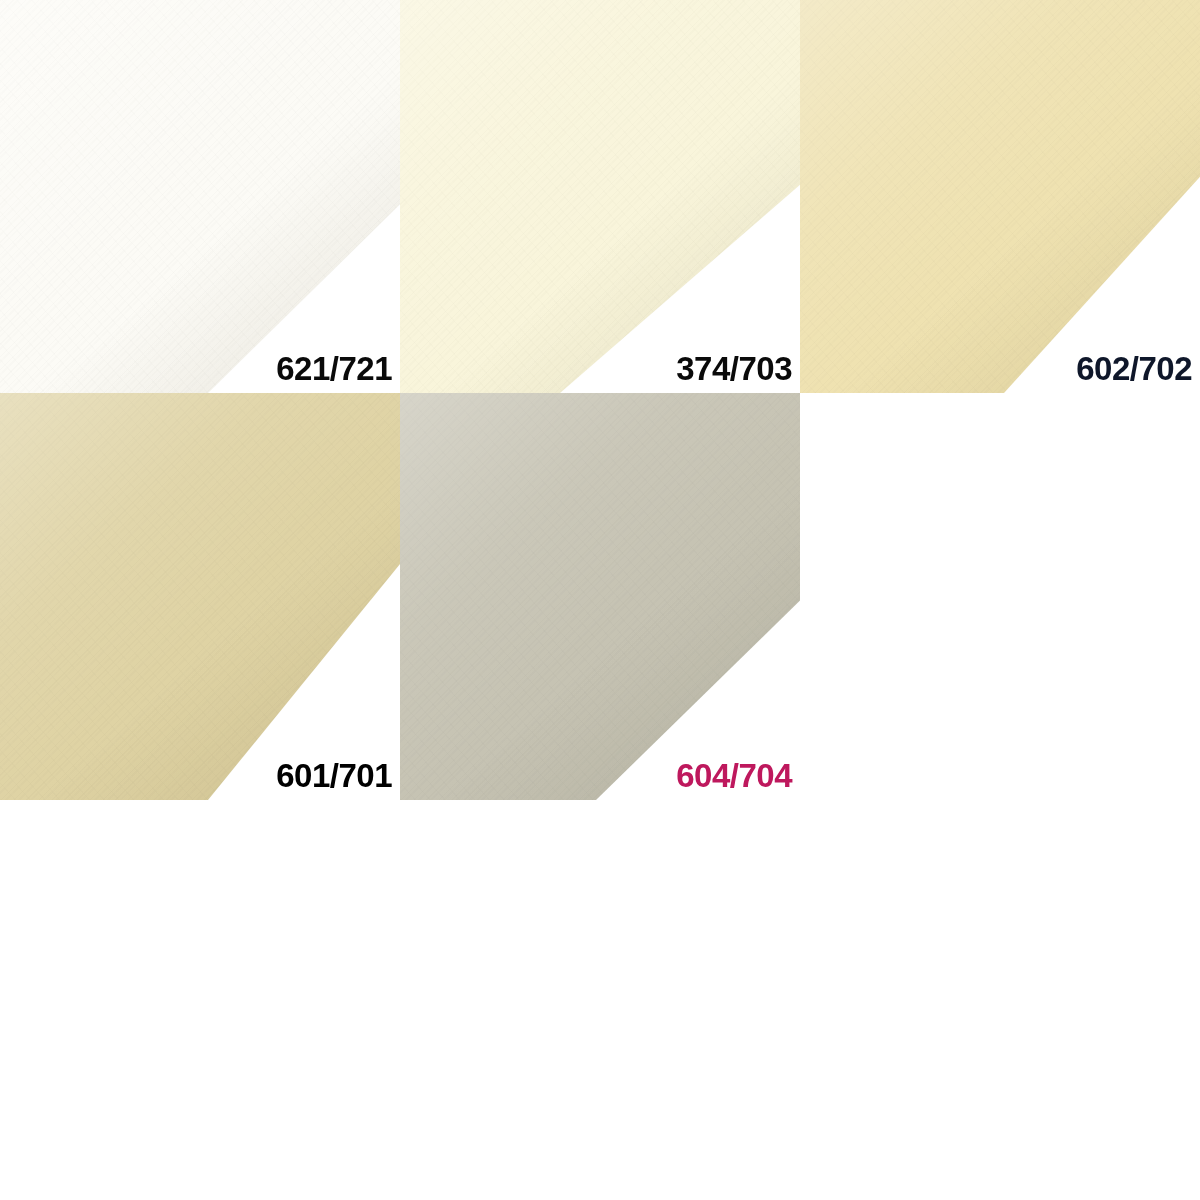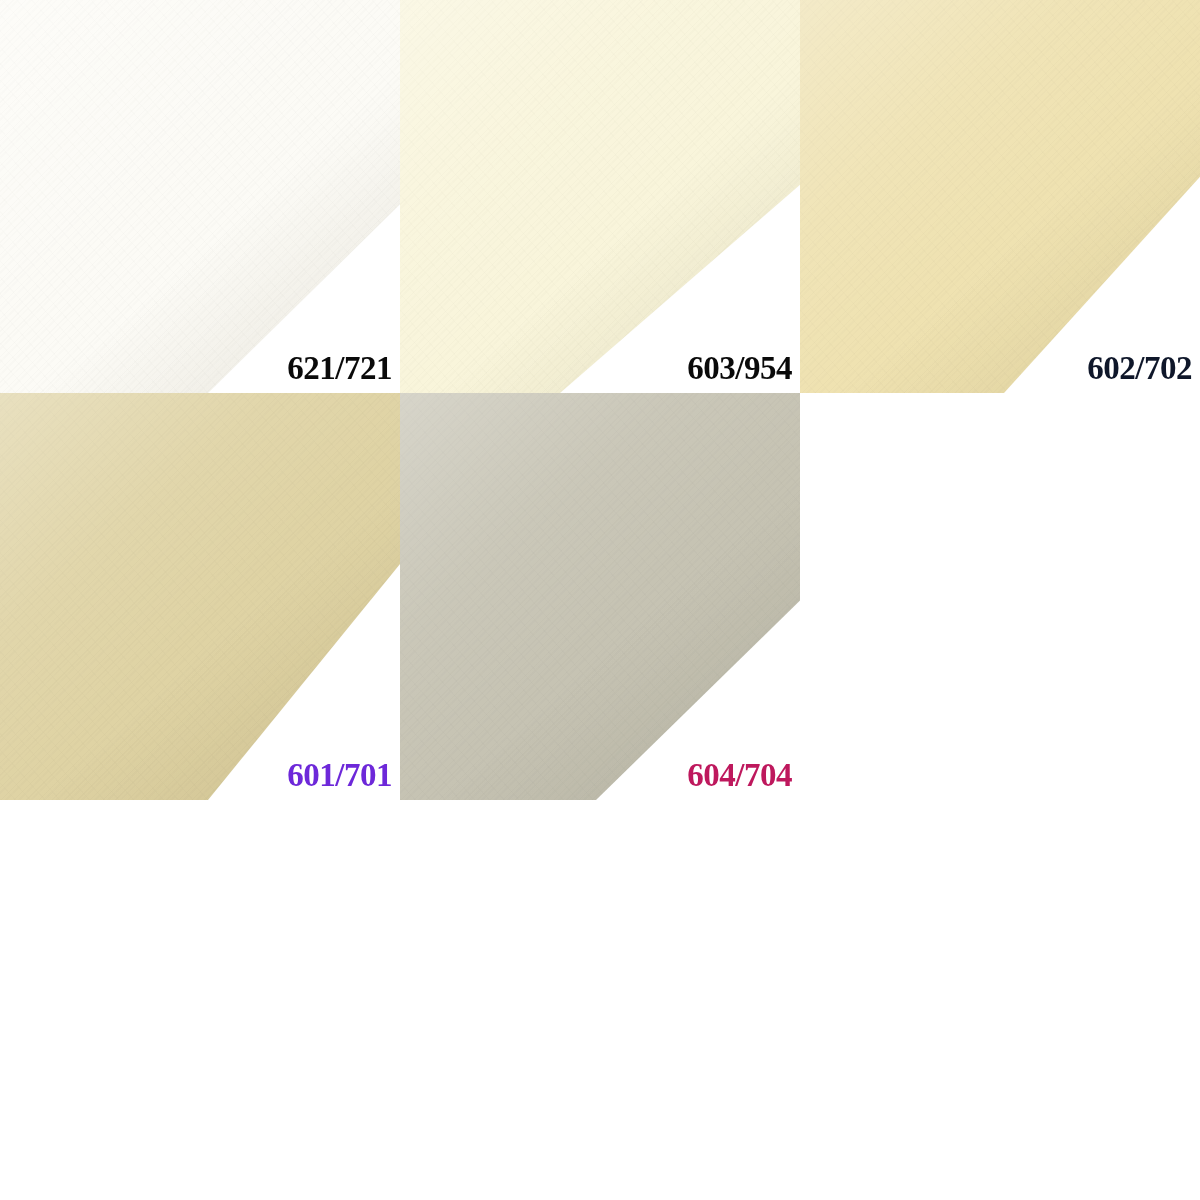--- a/index.html
+++ b/index.html
@@ -97,21 +97,21 @@
     position: absolute;
     inset: 0;
     pointer-events: none;
   }
 
   
   .swatch-label {
     position: absolute;
     right: 8px;
     bottom: 8px;
-    font-family: Liberation Serif, serif;
+    font-family: Liberation Sans, sans-serif;
     font-weight: bold;
     font-size: 33px;
     line-height: 1;
     letter-spacing: -0.5px;
     color: #0a0a0a;
     white-space: nowrap;
     z-index: 5;
   }
 
   
@@ -139,39 +139,39 @@
       <div class="cut-shade"></div>
       <div class="swatch-label" style="color: rgb(10, 10, 10);">621/721</div>
     </div>
 
     <div class="swatch-cell">
       <div class="sheet" style="clip-path: polygon(0px 0px, 100% 0px, 100% 47%, 40% 100%, 0px 100%); background-color: rgb(249, 245, 219); background-image: linear-gradient(140deg, rgb(249, 245, 219) 0%, rgb(249, 245, 219) 58%, rgb(234, 229, 197) 100%);">
         <div class="sheet-texture"></div>
         <div class="sheet-sheen"></div>
       </div>
       <div class="cut-shade"></div>
-      <div class="swatch-label" style="color: rgb(10, 10, 10);">603/954</div>
+      <div class="swatch-label" style="color: rgb(10, 10, 10);">374/703</div>
     </div>
 
     <div class="swatch-cell">
       <div class="sheet" style="clip-path: polygon(0px 0px, 100% 0px, 100% 45%, 51% 100%, 0px 100%); background-color: rgb(239, 226, 177); background-image: linear-gradient(140deg, rgb(239, 226, 177) 0%, rgb(239, 226, 177) 58%, rgb(226, 212, 159) 100%);">
         <div class="sheet-texture"></div>
         <div class="sheet-sheen"></div>
       </div>
       <div class="cut-shade"></div>
       <div class="swatch-label" style="color: #0f172a;">602/702</div>
     </div>
 
     <div class="swatch-cell">
       <div class="sheet" style="clip-path: polygon(0px 0px, 100% 0px, 100% 42%, 52% 100%, 0px 100%); background-color: rgb(223, 211, 164); background-image: linear-gradient(140deg, rgb(223, 211, 164) 0%, rgb(223, 211, 164) 58%, rgb(210, 196, 146) 100%);">
         <div class="sheet-texture"></div>
         <div class="sheet-sheen"></div>
       </div>
       <div class="cut-shade"></div>
-      <div class="swatch-label" style="color: #6d28d9;">601/701</div>
+      <div class="swatch-label" style="color: #000000;">601/701</div>
     </div>
 
     <div class="swatch-cell">
       <div class="sheet" style="clip-path: polygon(0px 0px, 100% 0px, 100% 51%, 49% 100%, 0px 100%); background-color: rgb(198, 195, 179); background-image: linear-gradient(140deg, rgb(198, 195, 179) 0%, rgb(198, 195, 179) 58%, rgb(184, 181, 164) 100%);">
         <div class="sheet-texture"></div>
         <div class="sheet-sheen"></div>
       </div>
       <div class="cut-shade"></div>
       <div class="swatch-label" style="color: #be185d;">604/704</div>
     </div>

